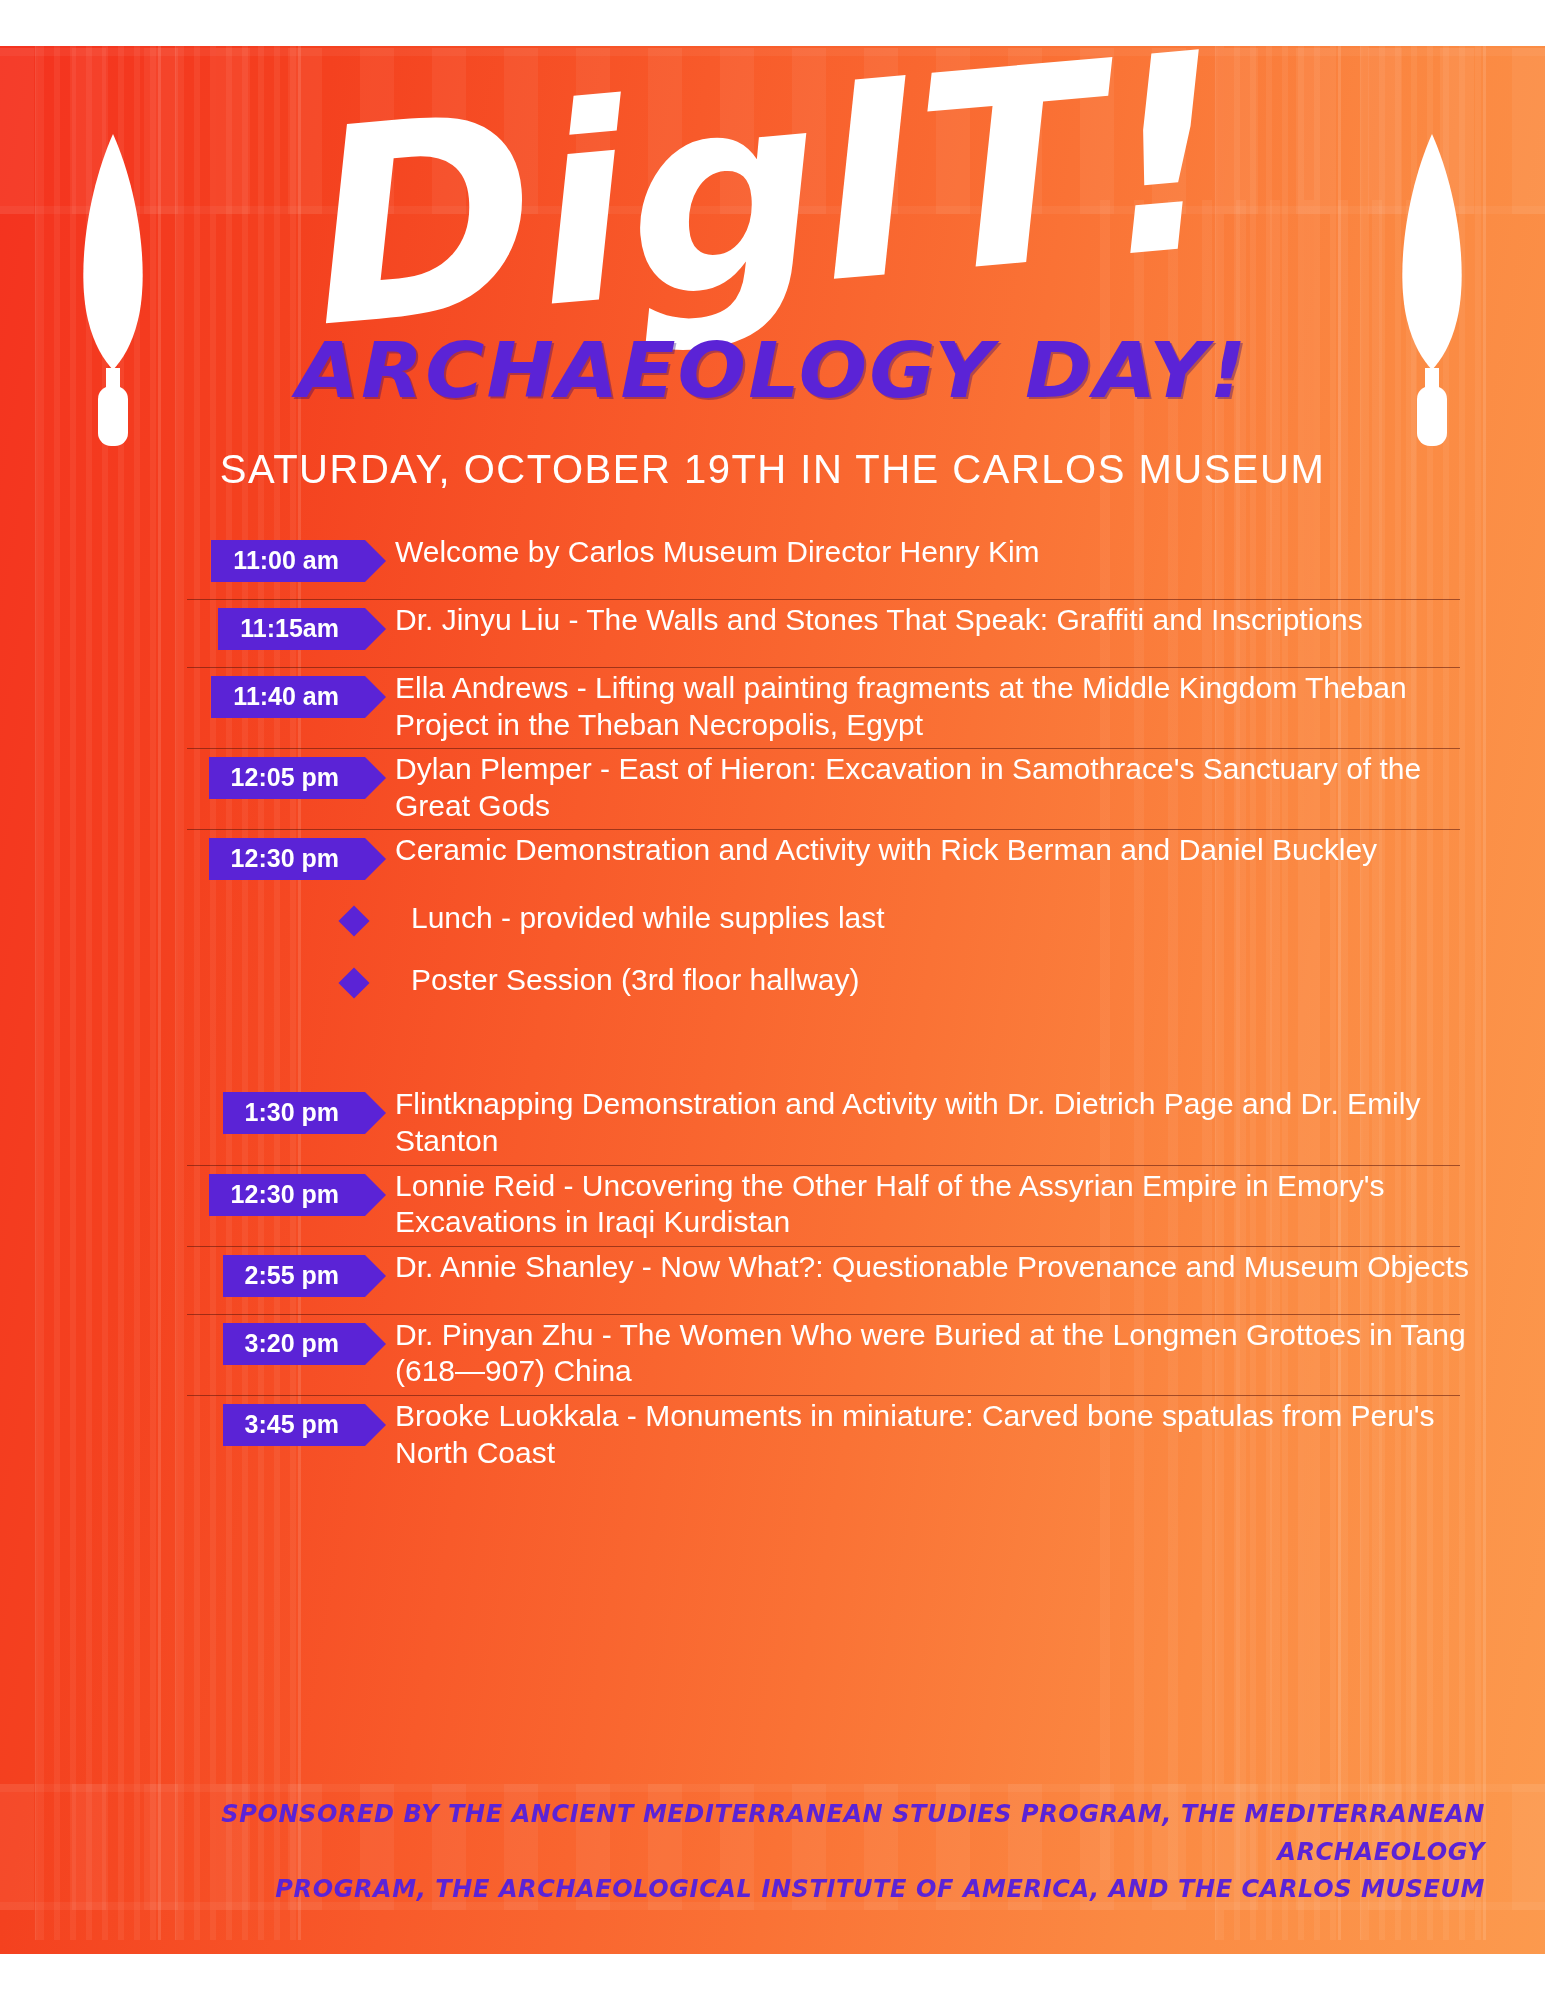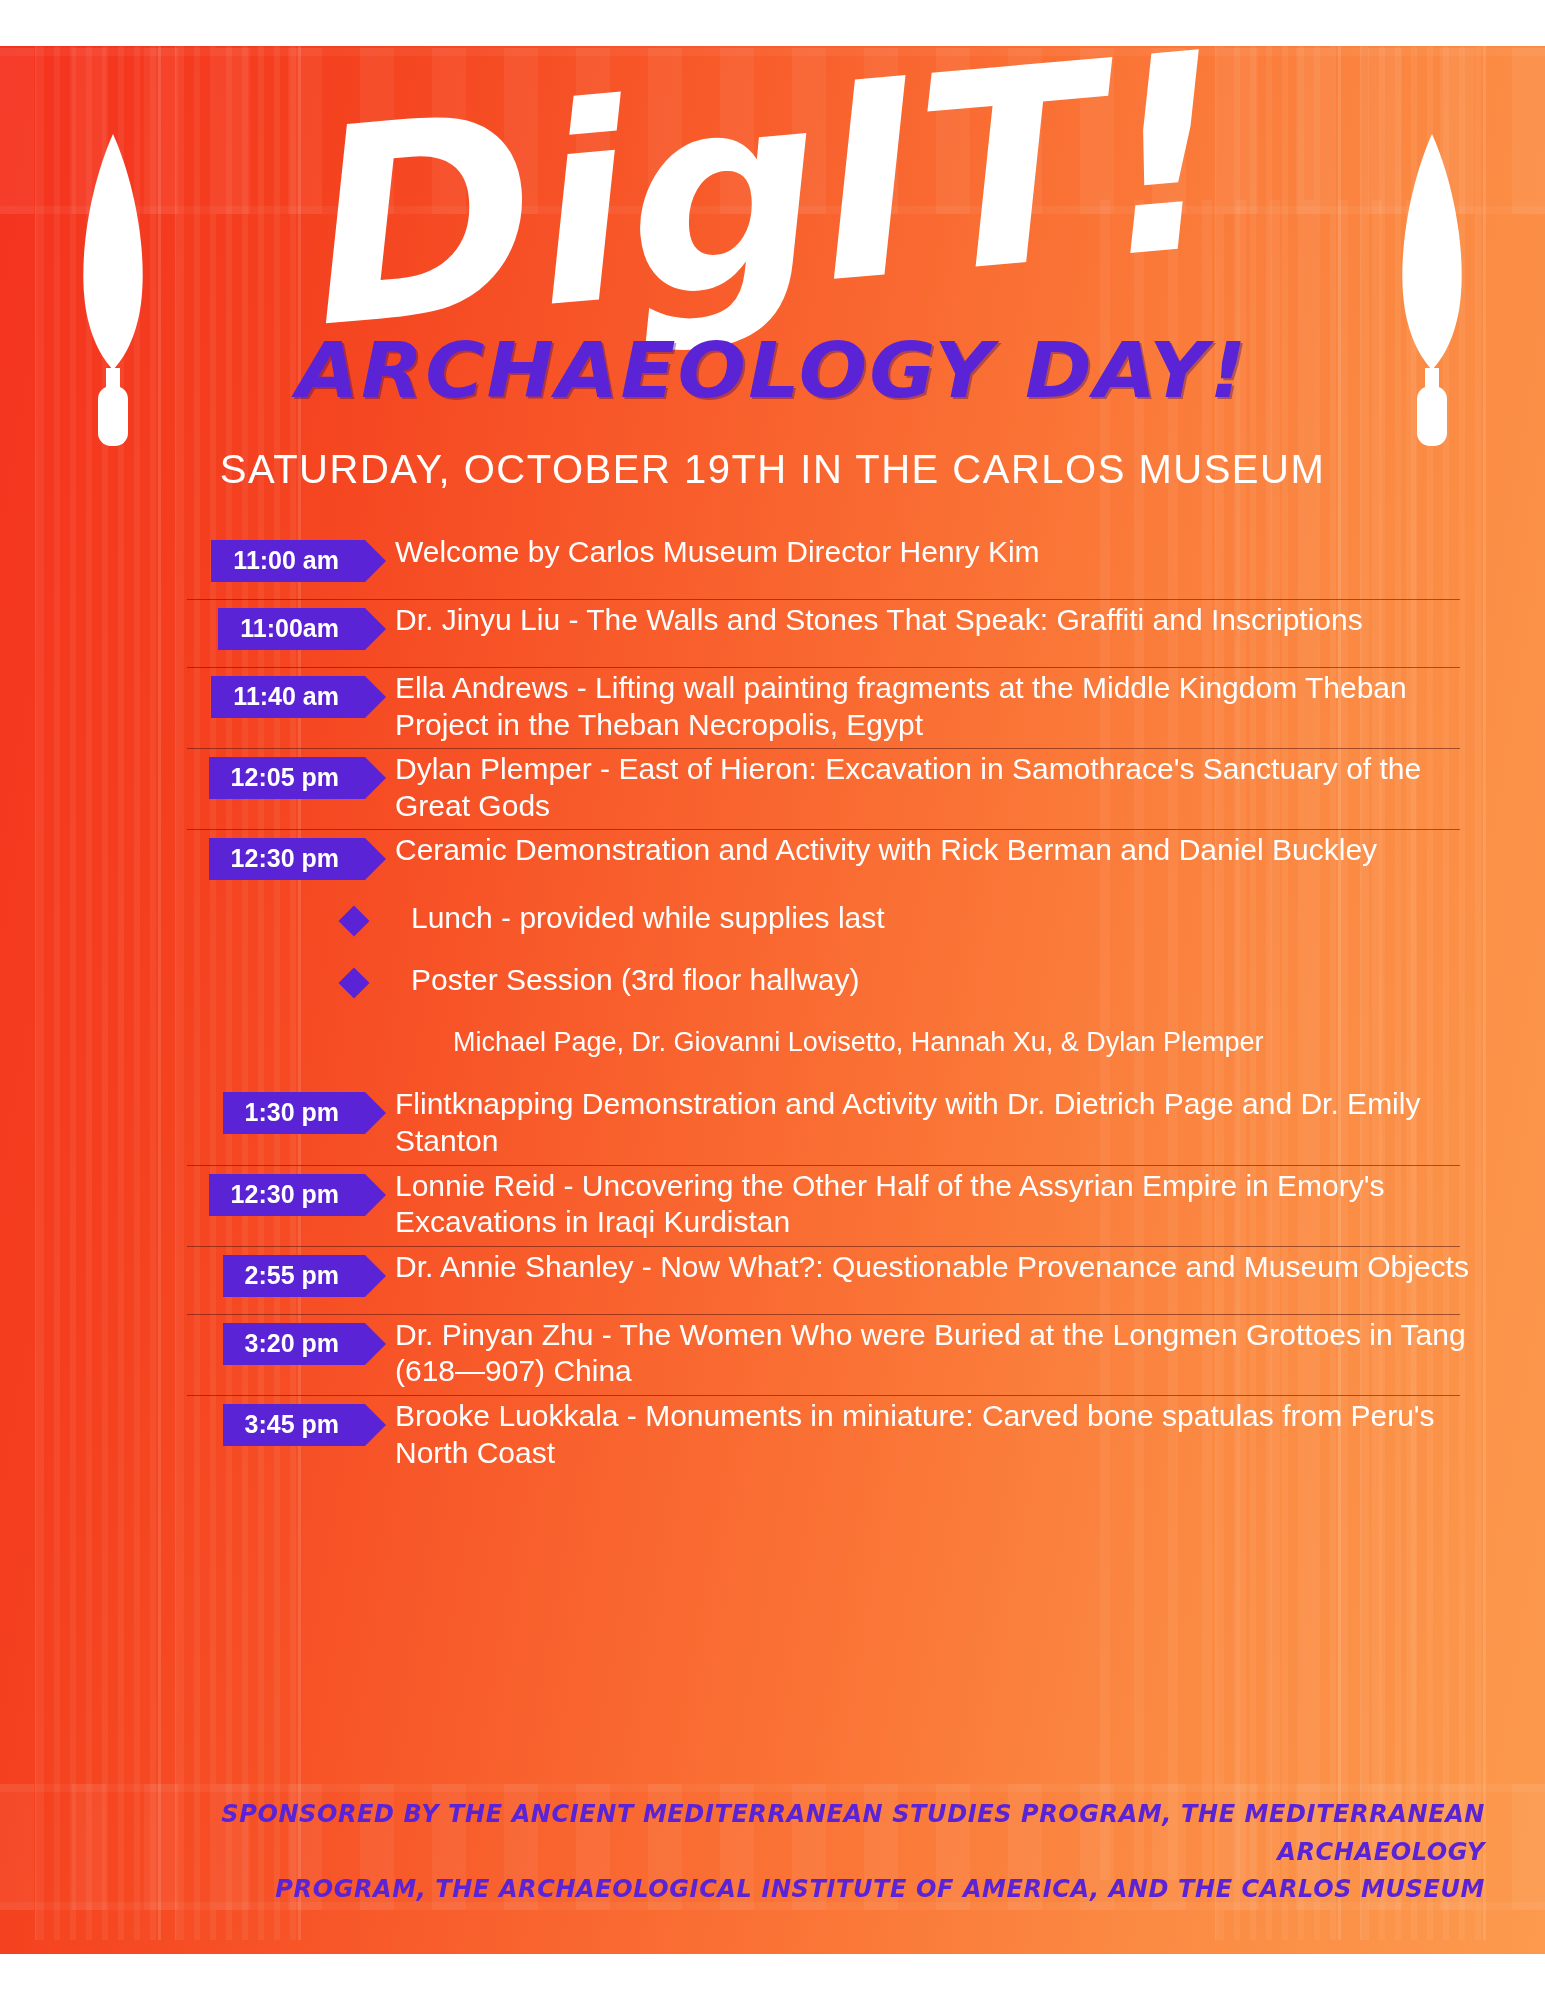--- a/index.html
+++ b/index.html
@@ -265,21 +265,21 @@
 
     <div class="row ruled">
       <div class="time-wrap">
           <span class="time-tag">11:00 am</span>
         </div>
       <div class="entry">Welcome by Carlos Museum Director Henry Kim</div>
     </div>
 
     <div class="row ruled">
       <div class="time-wrap">
-          <span class="time-tag">11:00am</span>
+          <span class="time-tag">11:15am</span>
         </div>
       <div class="entry">Dr. Jinyu Liu - The Walls and Stones That Speak: Graffiti and Inscriptions</div>
     </div>
 
     <div class="row ruled">
       <div class="time-wrap">
           <span class="time-tag">11:40 am</span>
         </div>
       <div class="entry">Ella Andrews - Lifting wall painting fragments at the Middle Kingdom Theban Project in the Theban Necropolis, Egypt</div>
     </div>
@@ -307,21 +307,20 @@
 
     <div class="row noline">
       <div class="diamond-wrap">
           <span class="diamond"></span>
         </div>
       <div class="entry">Poster Session (3rd floor hallway)</div>
     </div>
 
     <div class="row noline">
       <div class="diamond-wrap"></div>
-      <div class="entry sub">Michael Page, Dr. Giovanni Lovisetto, Hannah Xu, &amp; Dylan Plemper</div>
     </div>
 
     <div class="row ruled">
       <div class="time-wrap">
           <span class="time-tag">1:30 pm</span>
         </div>
       <div class="entry">Flintknapping Demonstration and Activity with Dr. Dietrich Page and Dr. Emily Stanton</div>
     </div>
 
     <div class="row ruled">

